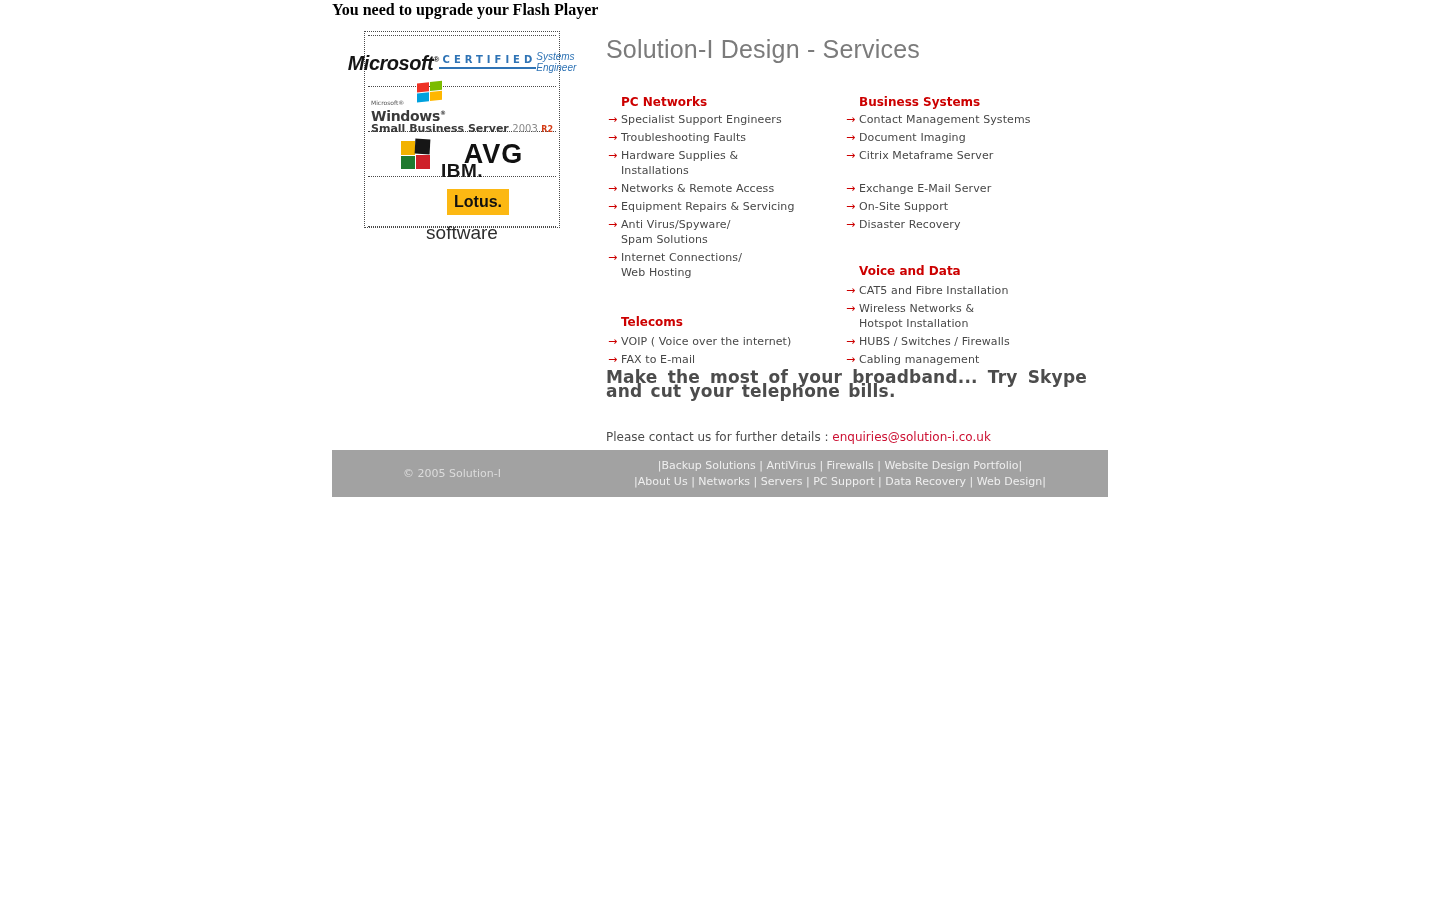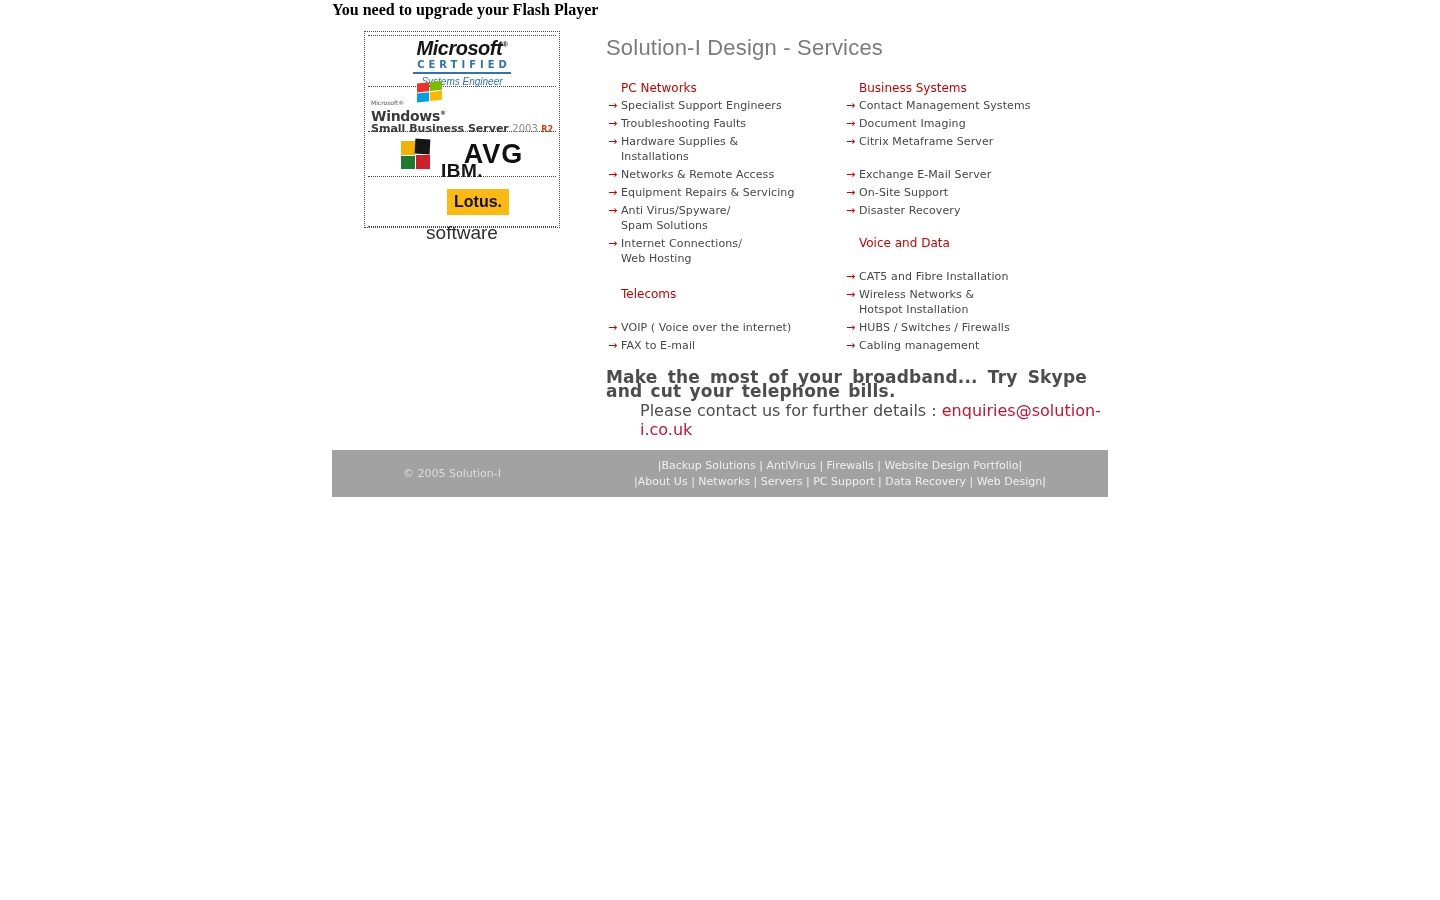--- a/index.html
+++ b/index.html
@@ -6,21 +6,21 @@
   html,body { background:#ffffff; }
   body { font-family:"DejaVu Sans", sans-serif; }
   .page { position:relative; width:776px; height:900px; margin:0 auto; background:#fff; }
 
   .flash-notice { position:absolute; left:0; top:1px; font-family:"Liberation Serif", serif;
     font-weight:bold; font-size:16px; color:#000; }
 
   
   .logo-box { position:absolute; left:32px; top:31px; width:196px; border:1px dotted #4a4a4a;
     padding:3px 3px 0 3px; background:#fff; }
-  .logo-cell { border-bottom:1px dotted #4a4a4a; display:flex; flex-direction:column;
+  .logo-cell { border-bottom:1px dotted #4a4a4a; display:flex; flex-direction:row;
     align-items:center; justify-content:center; background:#fff; }
   .logo-cell.first { border-top:1px dotted #4a4a4a; }
   .cell-ms { height:52px; }
   .cell-sbs { height:45px; }
   .cell-avg { height:45px; flex-direction:row;gap:22px; }
   .cell-lotus { height:50px; flex-direction:column; gap:7px; }
 
   .ms-brand { font-family:"Liberation Sans", sans-serif; font-style:italic; font-weight:900;
     font-size:20px; color:#151515; letter-spacing:-0.5px; line-height:20px; }
   .ms-reg { font-size:8px; vertical-align:super; }
@@ -53,35 +53,35 @@
     color:#111; letter-spacing:1px; }
 
   .ibm-word { font-family:"Liberation Sans", sans-serif; font-weight:bold; font-size:19px;
     color:#161616; letter-spacing:0.5px; }
   .lotus-badge { background:#fcb813; color:#111; font-family:"Liberation Sans", sans-serif;
     font-weight:bold; font-size:16px; padding:4px 7px;margin-left:32px; }
   .software-word { font-family:"Liberation Sans", sans-serif; font-size:19px; color:#2e2e2e; }
 
   
   .page-title { position:absolute; left:274px; top:35px; font-family:"Liberation Sans", sans-serif;
-    font-size:22px; color:#7b7b7b; letter-spacing:0.2px; }
+    font-size:25px; color:#7b7b7b; letter-spacing:0.2px; }
 
   .services { position:absolute; left:276px; top:81px; width:500px; }
   .svc-row { display:flex; }
   .svc-cell { width:238px; }
   .svc-cell.right { width:262px; }
-  .svc-heading { font-size:12px; font-weight:normal; color:#cc0000; padding-left:13px;
-    line-height:15px; margin-bottom:2px; }
+  .svc-heading { font-size:12px; font-weight:bold; color:#cc0000; padding-left:13px;
+    line-height:15px; margin-bottom:2px;margin-top:14px; }
   .svc-item { position:relative; padding-left:13px; font-size:11px; color:#474747;
     line-height:15px; margin-bottom:3px; letter-spacing:0.1px; }
   .svc-arrow { position:absolute; left:0; top:0; color:#cc0000; font-size:11px; }
 
   .promo { position:absolute; left:274px; top:370px; width:481px; font-size:17px; font-weight:bold;
     color:#4c4c4c; text-align:justify; line-height:14px; letter-spacing:0.2px; word-spacing:2px; }
-  .contact { position:absolute; left:274px; top:401px; font-size:16px; color:#4c4c4c;margin-left:34px; }
+  .contact { position:absolute; left:274px; top:430px; font-size:12px; color:#4c4c4c; }
   .contact-email { color:#cc1133; text-decoration:none; cursor:pointer; }
 
   
   .footer { position:absolute; left:0; top:450px; width:776px; height:47px; background:#a2a2a2;
     display:flex; align-items:center; }
   .footer-copyright { width:240px; text-align:center; color:#dcdcdc; font-size:11px; }
   .footer-links { flex:1; text-align:center; font-size:11px; color:#efefef; line-height:16px; }
   .footer-line { white-space:nowrap; }
   .footer-link { color:#efefef; text-decoration:none; cursor:pointer; }
 </style>

